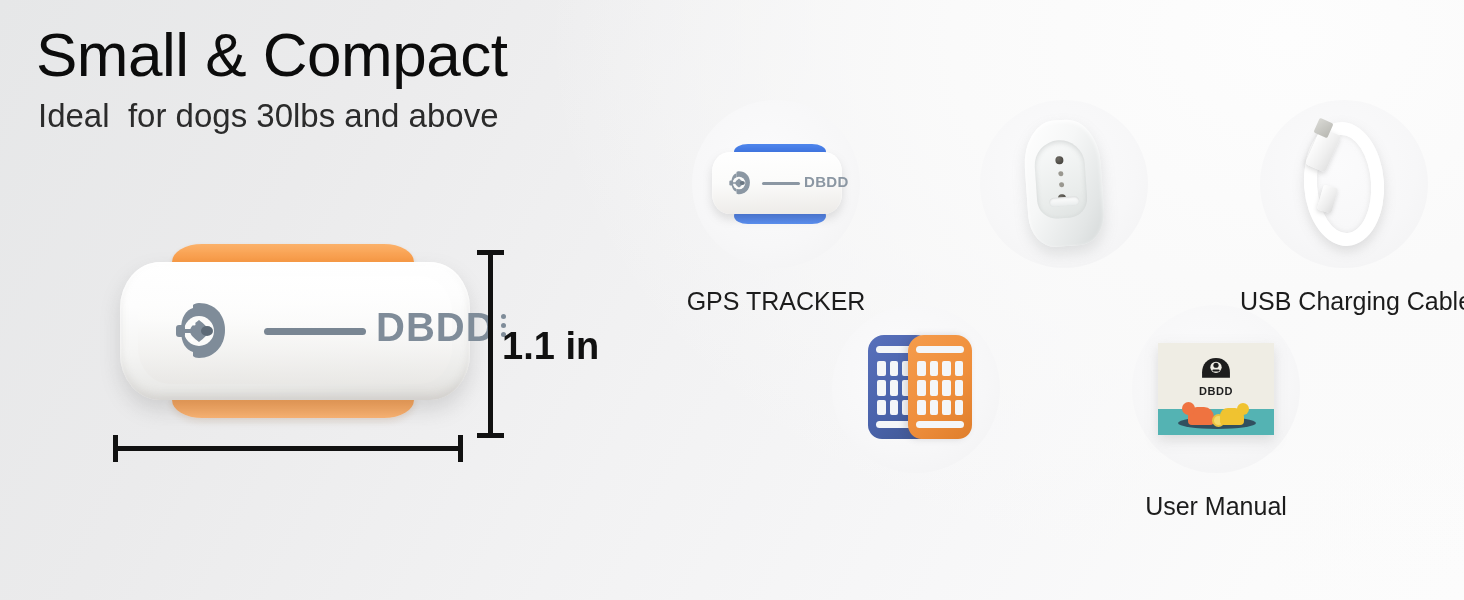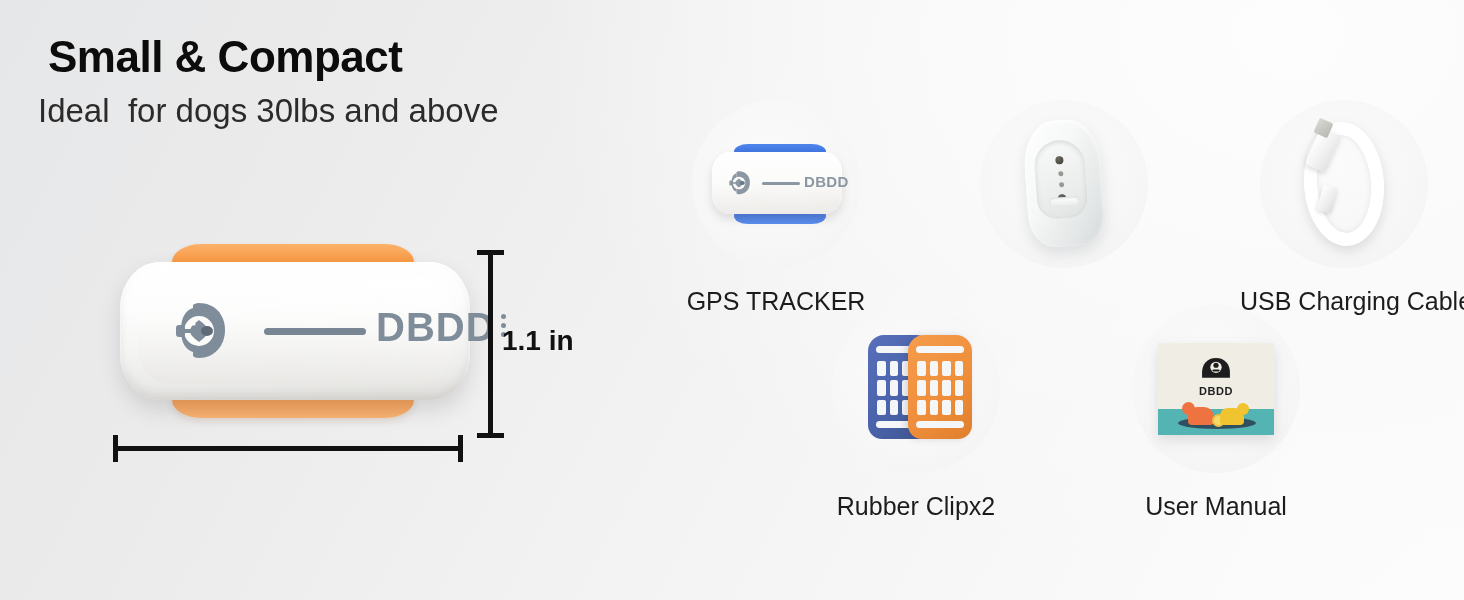--- a/index.html
+++ b/index.html
@@ -25,23 +25,23 @@
   }
 
   
   #headline-block {
     position: absolute;
     left: 36px;
     top: 22px;
     width: 640px;
   }
   #page-title {
-    margin: 12px;
-    font-size: 44px;
-    font-weight: 700;
+    margin: 0;
+    font-size: 62px;
+    font-weight: 400;
     letter-spacing: -0.5px;
     color: #0c0c0c;
     line-height: 1.05;
     white-space: nowrap;
   }
   #page-subtitle {
     margin: 10px 0 0 2px;
     font-size: 33px;
     font-weight: 400;
     color: #2b2b2b;
@@ -208,21 +208,21 @@
     width: 27px;
     height: 5px;
     background: #111;
   }
   .dim-v-line::before { top: 0; }
   .dim-v-line::after  { bottom: 0; }
   .dim-v-label {
     position: absolute;
     left: 402px;
     top: 95px;
-    font-size: 28px;
+    font-size: 38px;
     font-weight: 700;
     color: #111;
     white-space: nowrap;
   }
 
   
   #accessories {
     position: absolute;
     left: 672px;
     top: 100px;
@@ -535,21 +535,20 @@
               <i></i>
               <i></i>
               <i></i>
               <i></i>
               <i></i>
               <i></i>
           </div>
           <div class="clip-bar bot"></div>
         </div>
       </div>
-      <div class="acc-label">Rubber Clipx2</div>
     </div>
 
     <div class="acc-item" style="left:440px; top:205px;">
       <div class="acc-circle">
         <div class="manual-page">
           <div class="manual-logo">
             <svg viewBox="0 0 62 58" width="32" height="30" aria-hidden="true">
               <path d="M31 2 C48 2 58 14 58 30 L58 40 L4 40 L4 30 C4 14 14 2 31 2 Z" fill="#1d1d1d"></path>
               <circle cx="31" cy="20" r="11" fill="#efede4"></circle>
               <circle cx="31" cy="16" r="5" fill="#1d1d1d"></circle>

